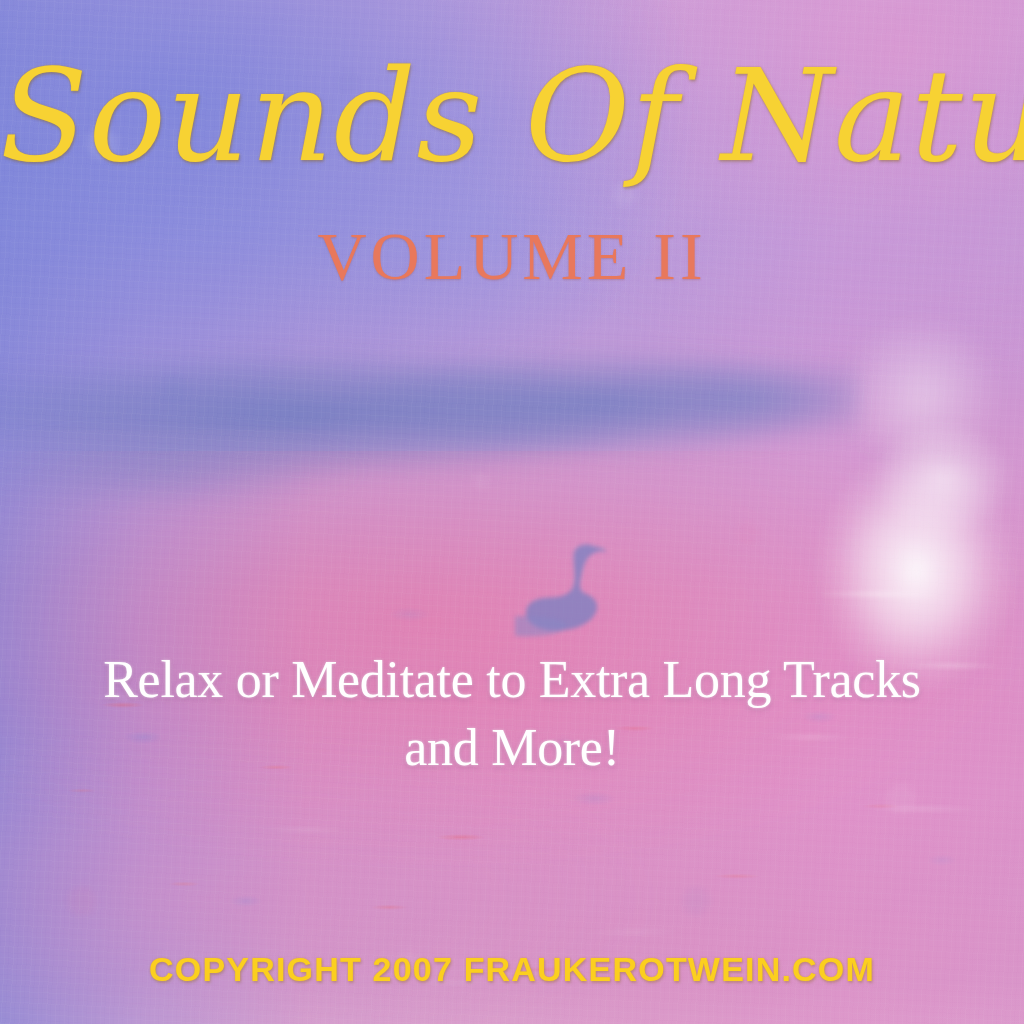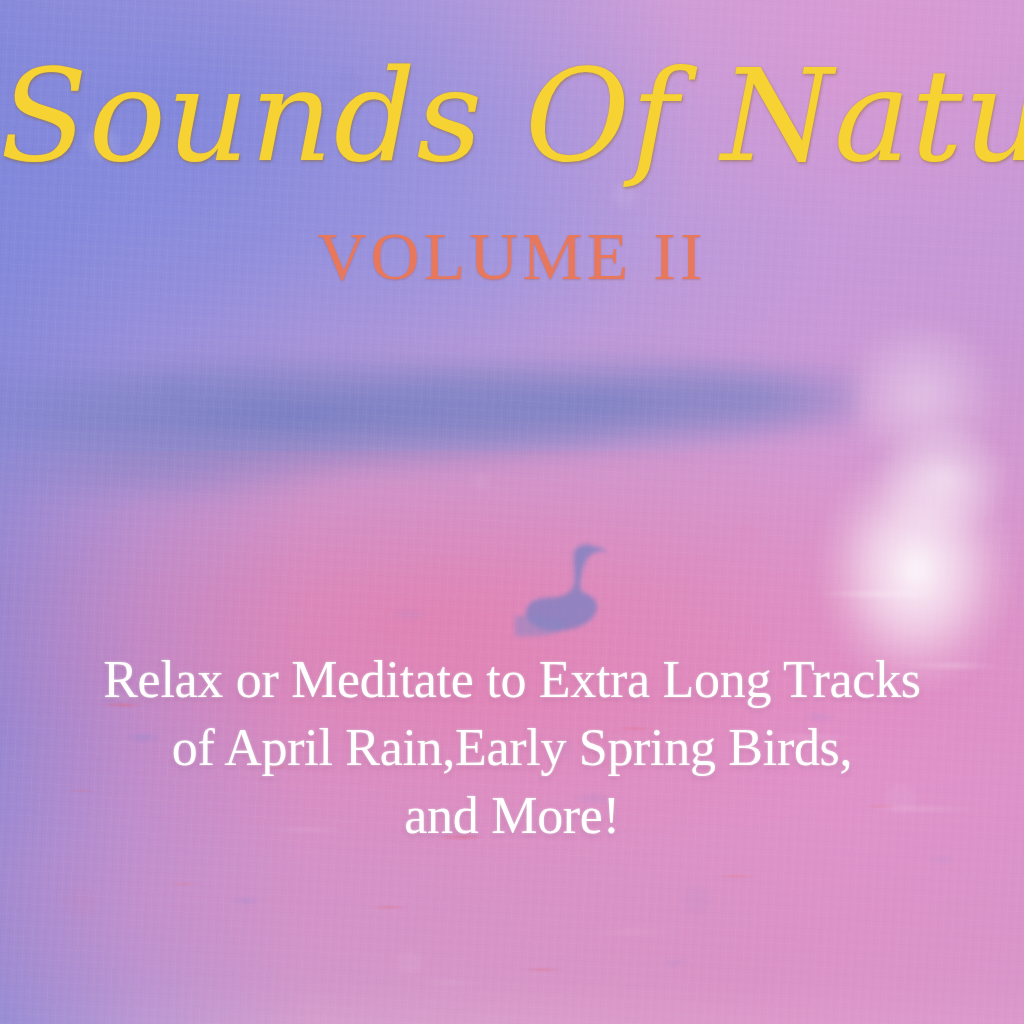--- a/index.html
+++ b/index.html
@@ -338,18 +338,18 @@
       <ellipse cx="12" cy="88" rx="34" ry="10" fill="#7386c6" opacity="0.55"></ellipse>
     </svg>
   </div>
 
   <div class="title">Sounds Of Nature</div>
 
   <div class="subtitle">VOLUME II</div>
 
   <div class="blurb">
     <span class="line">Relax or Meditate to Extra Long Tracks</span>
-    <span class="line">of April Rain,Early Spring Birds,</span>
     <span class="line">and More!</span>
   </div>
 
+  <div class="copyright">COPYRIGHT 2007 FRAUKEROTWEIN.COM</div>
 
 </div>
 
 </body></html>

